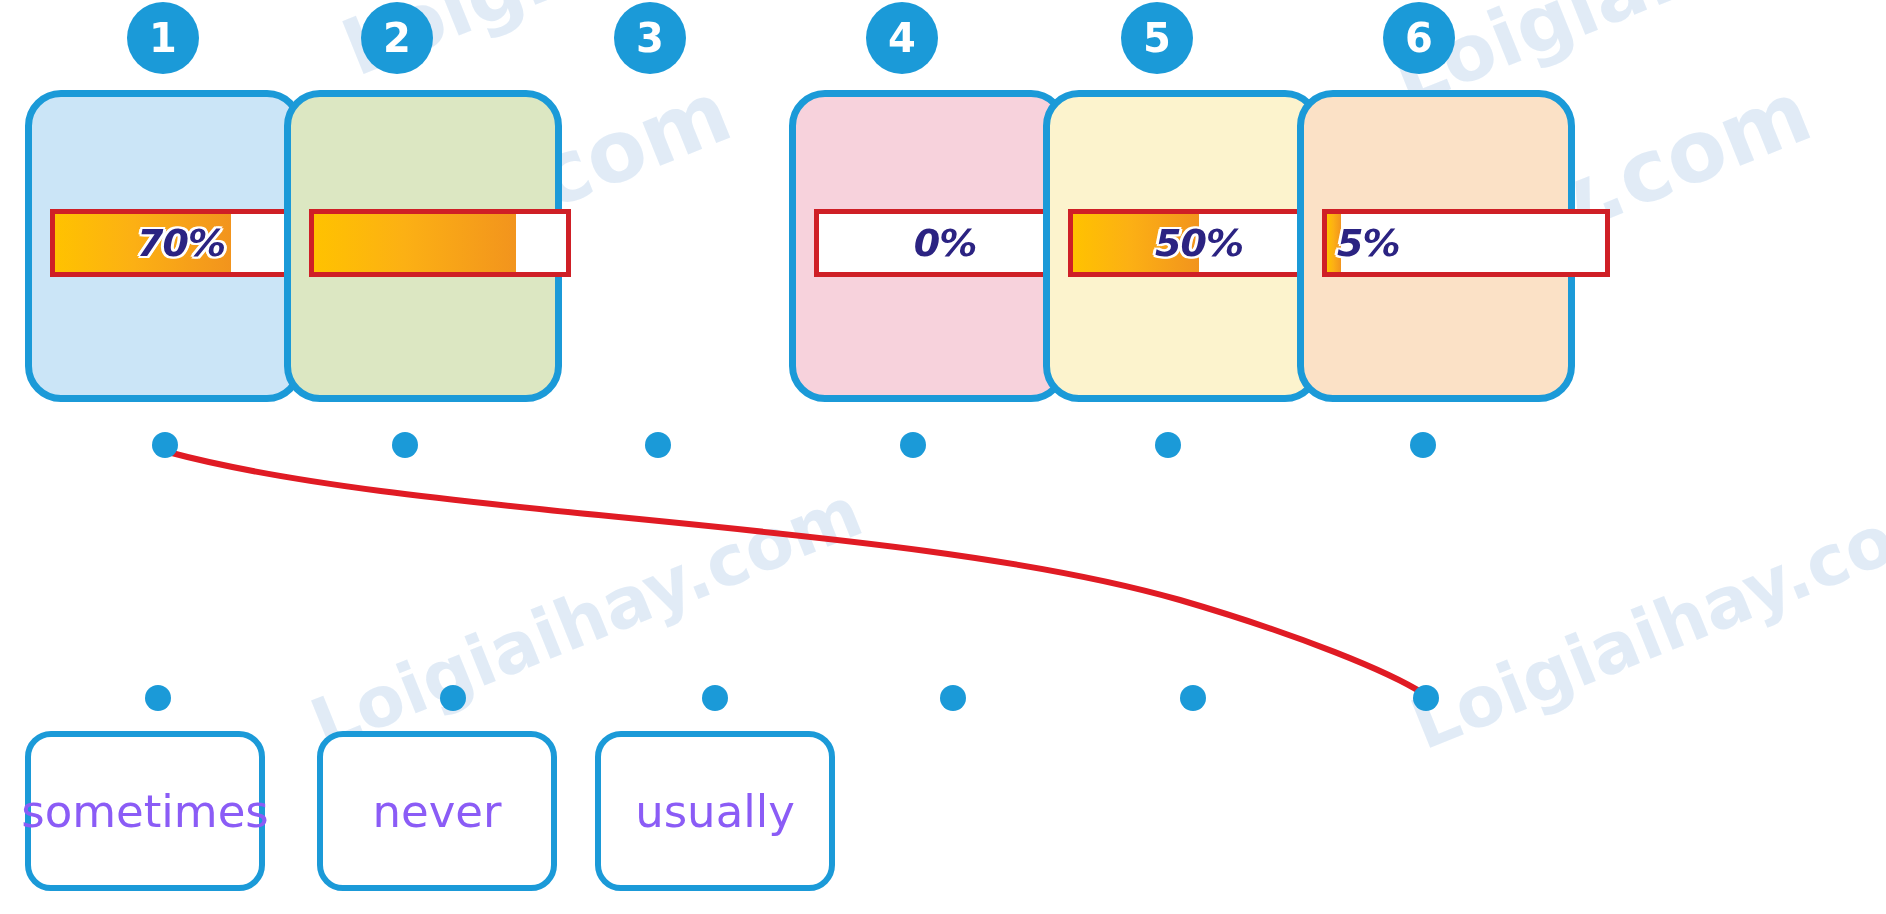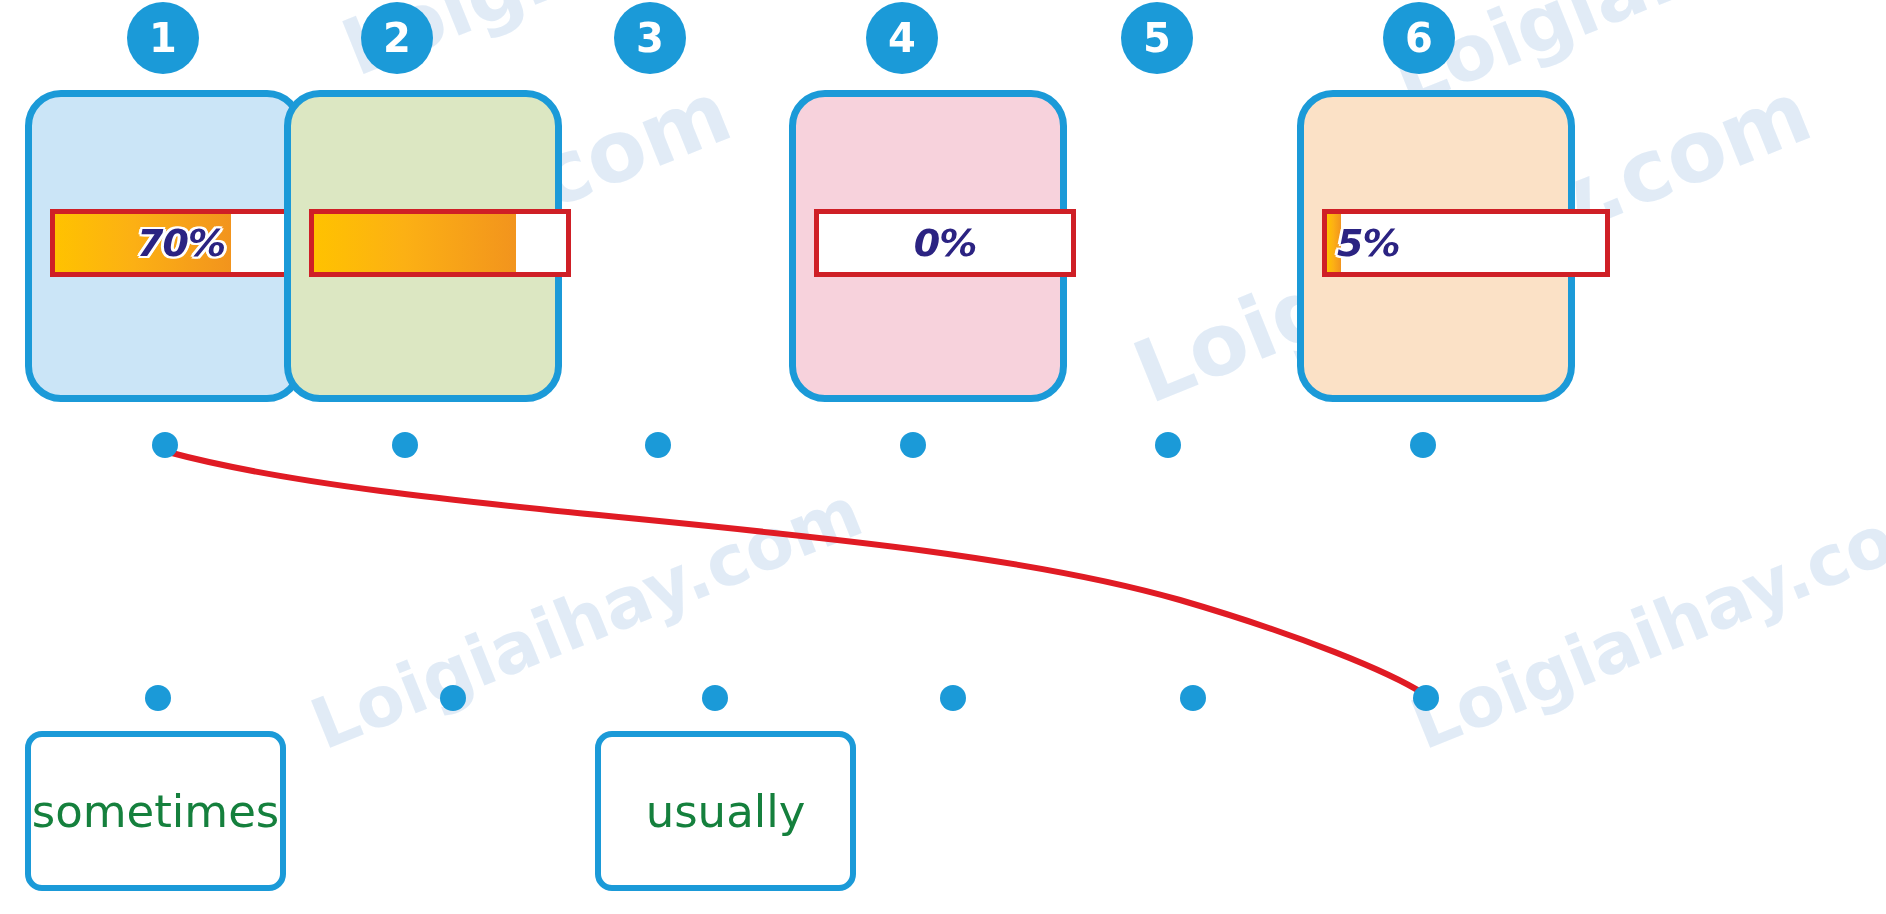--- a/index.html
+++ b/index.html
@@ -113,32 +113,32 @@
     height: 26px;
     border-radius: 50%;
     background: #1b9ad8;
     z-index: 7;
   }
 
   
   .word {
     position: absolute;
     top: 731px;
-    width: 261px;
+    width: 240px;
     height: 160px;
     border: 6px solid #1b9ad8;
-    border-radius: 17px;
+    border-radius: 26px;
     box-sizing: border-box;
     background: #ffffff;
     display: flex;
     align-items: center;
     justify-content: center;
     font-family: "DejaVu Sans", sans-serif;
     font-size: 45px;
-    color: #15803d;
+    color: #8b5cf6;
     z-index: 4;
   }
 
   
   #curve {
     position: absolute;
     left: 0;
     top: 0;
     width: 1886px;
     height: 914px;
@@ -181,20 +181,26 @@
   </div>
 
 
   <div class="card" id="card-4" style="left: 789px; background: rgb(247, 210, 220);">
     <div class="bar-wrap">
       <div class="bar-fill" id="fill-4" style="width: 0%;"></div>
       <div class="bar-label">0%</div>
     </div>
   </div>
 
+  <div class="card" id="card-5" style="left: 1043px; background: rgb(252, 243, 205);">
+    <div class="bar-wrap">
+      <div class="bar-fill" id="fill-5" style="width: 50%;"></div>
+      <div class="bar-label">50%</div>
+    </div>
+  </div>
 
   <div class="card" id="card-6" style="left: 1297px; background: rgb(251, 225, 198);">
     <div class="bar-wrap" style="width:288px;">
       <div class="bar-fill" id="fill-6" style="width: 5%;"></div>
       <div class="bar-label align-left">5%</div>
     </div>
   </div>
 
   <div class="dot" style="left:152px;  top:432px;"></div>
   <div class="dot" style="left:392px;  top:432px;"></div>
@@ -210,17 +216,20 @@
   <div class="dot" style="left:1180px; top:685px;"></div>
   <div class="dot" style="left:1413px; top:685px;"></div>
 
   <svg id="curve" viewBox="0 0 1886 914">
     <path d="M 168 452 C 420 520, 900 520, 1180 600 C 1300 635, 1390 672, 1424 694" fill="none" stroke="#e01b24" stroke-width="6" stroke-linecap="round"></path>
   </svg>
 
   <div class="word" style="left:25px;">
       <span>sometimes</span>
     </div>
+  <div class="word" style="left:317px;">
+      <span>never</span>
+    </div>
   <div class="word" style="left:595px;">
       <span>usually</span>
     </div>
 
 </div>
 
 </body></html>

